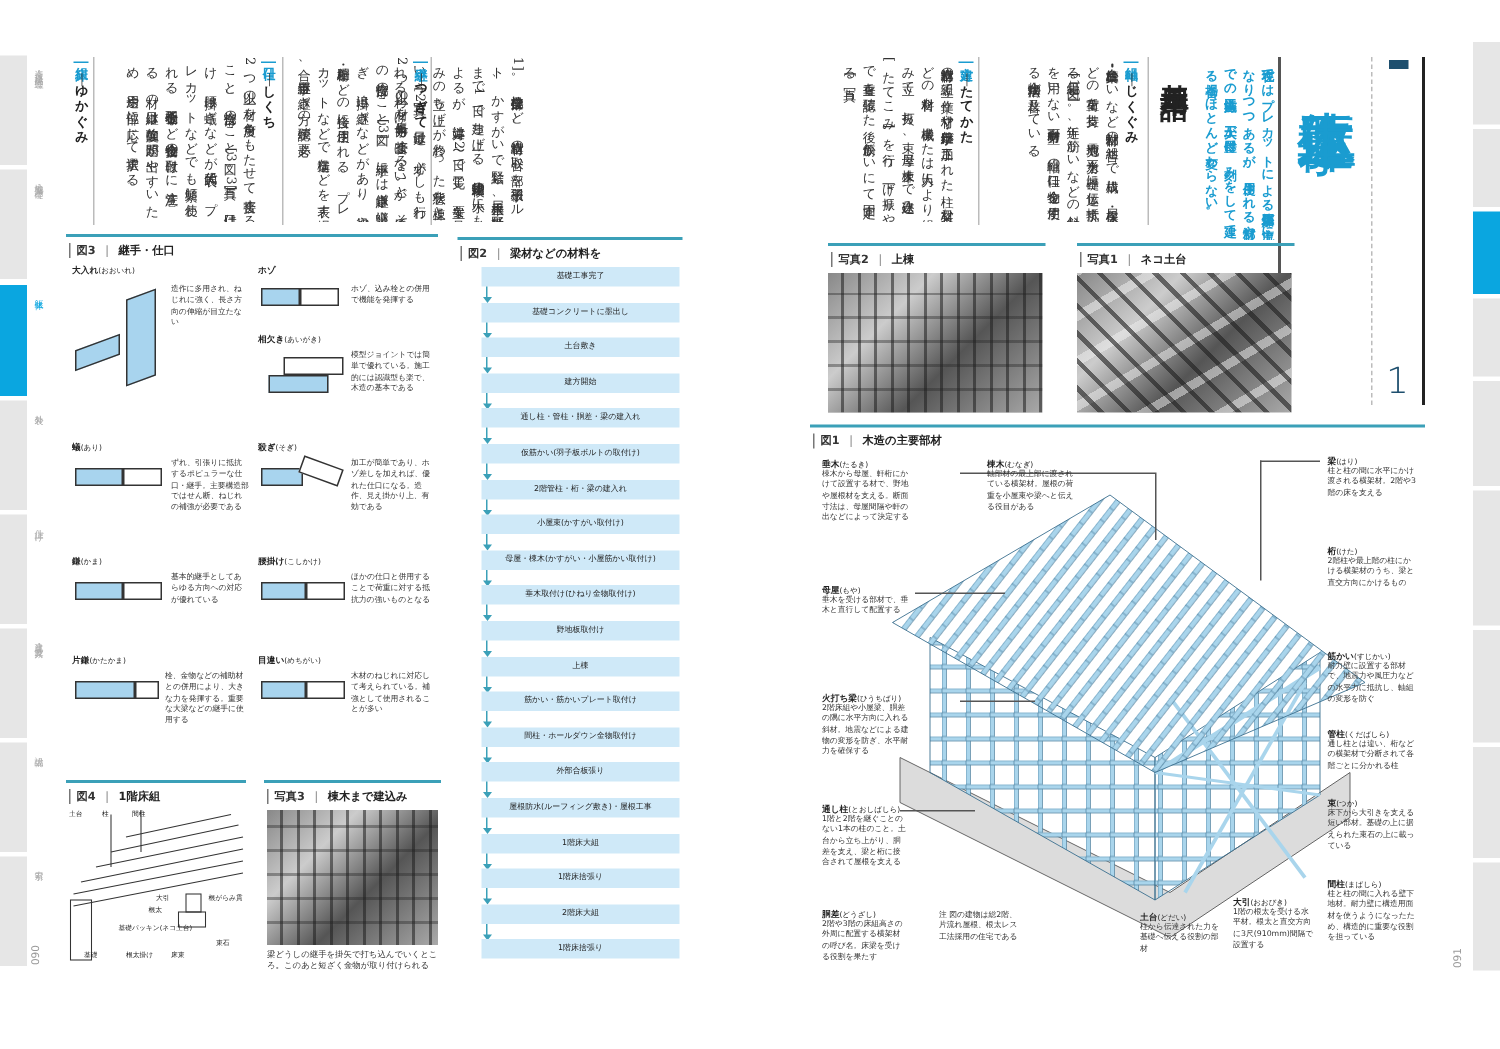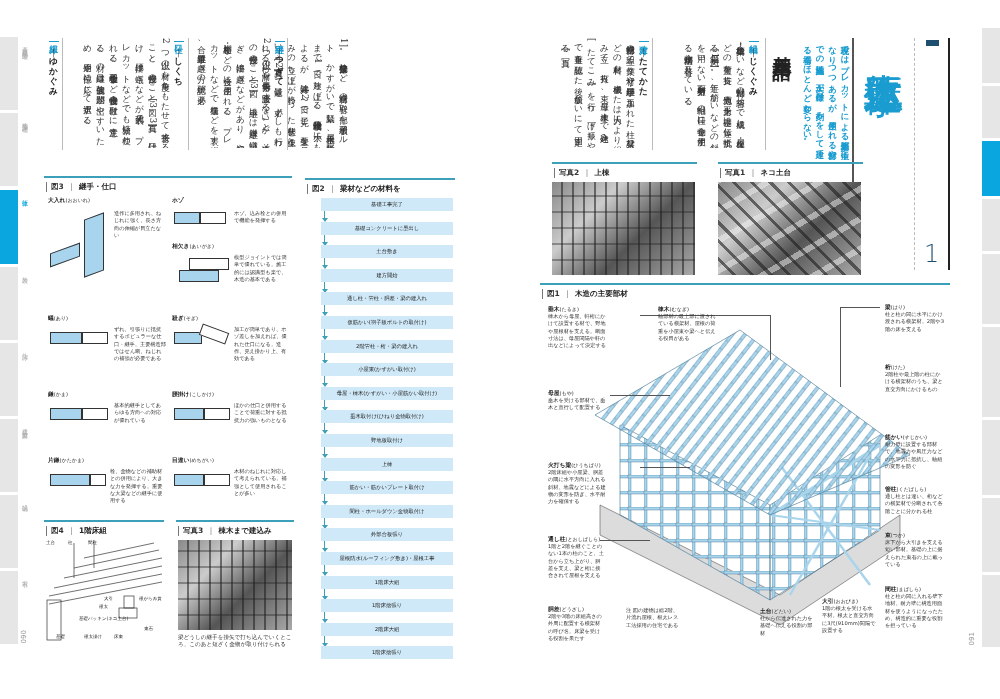--- a/index.html
+++ b/index.html
@@ -72,21 +72,21 @@
 
   <div class="vcol" style="left:75px;top:38px;height:110px;width:110px;overflow:hidden">
     <span class="kw">仕口</span>｜<span class="rd">しくち</span><br><span>2つ以上の材を角度をもたせて接合すること、接合部のこと[図3、写真3]。仕口は蟻掛け、腰掛け蟻ぎなどが代表的で、プレカットなどでも頻繁に使われる。羽子板金物など接合金物の取付けに注意する。材の継目は強度的な問題が出やすいため、用途や部位に応じて選択する。</span>
   </div>
   <div class="vdiv" style="left:62px;top:38px;height:112px"></div>
 
   <div class="vcol" style="left:44px;top:38px;height:110px;width:16px">
     <span class="kw">床組</span>｜<span class="rd">ゆかぐみ</span>
   </div>
 
-  <div class="fig" style="left:44px;top:176px;width:248px;height:350px">
+  <div class="fig" style="left:44px;top:156px;width:248px;height:350px">
     <div class="figt">
         <span class="n">図3</span>
         <span class="sep">｜</span>
         <span>継手・仕口</span>
       </div>
 
     <div class="lbl" style="left:4px;top:18px"><b>大入れ</b><span>(おおいれ)</span></div>
     <div class="box3d" style="left:40px;top:38px;width:20px;height:58px;transform:skewY(-20deg)"></div>
     <div class="box3d" style="left:6px;top:70px;width:30px;height:14px;transform:skewY(-20deg)"></div>
     <div class="small" style="left:70px;top:32px;width:52px">造作に多用され、ねじれに強く、長さ方向の伸縮が目立たない</div>
@@ -125,21 +125,21 @@
     <div class="box3d" style="left:6px;top:296px;width:40px;height:12px"></div>
     <div class="box3w" style="left:46px;top:296px;width:16px;height:12px"></div>
     <div class="small" style="left:66px;top:290px;width:56px">栓、金物などの補助材との併用により、大きな力を発揮する。重要な大梁などの継手に使用する</div>
 
     <div class="lbl" style="left:128px;top:278px"><b>目違い</b><span>(めちがい)</span></div>
     <div class="box3d" style="left:130px;top:296px;width:30px;height:12px"></div>
     <div class="box3w" style="left:160px;top:296px;width:26px;height:12px"></div>
     <div class="small" style="left:190px;top:290px;width:56px">木材のねじれに対応して考えられている。補強として使用されることが多い</div>
   </div>
 
-  <div class="fig" style="left:305px;top:178px;width:150px;height:495px;border-top-color:#3ba0b8">
+  <div class="fig" style="left:305px;top:158px;width:150px;height:495px;border-top-color:#3ba0b8">
     <div class="figt">
         <span class="n">図2</span>
         <span class="sep">｜</span>
         <span>梁材などの材料を</span>
       </div>
     <div id="steps">
         <div class="step" style="top: 18px;">基礎工事完了</div>
         <div class="arrow" style="top: 31px; height: 8px;"></div>
         <div class="step" style="top: 41.6px;">基礎コンクリートに墨出し</div>
         <div class="arrow" style="top: 54.6px; height: 8px;"></div>

